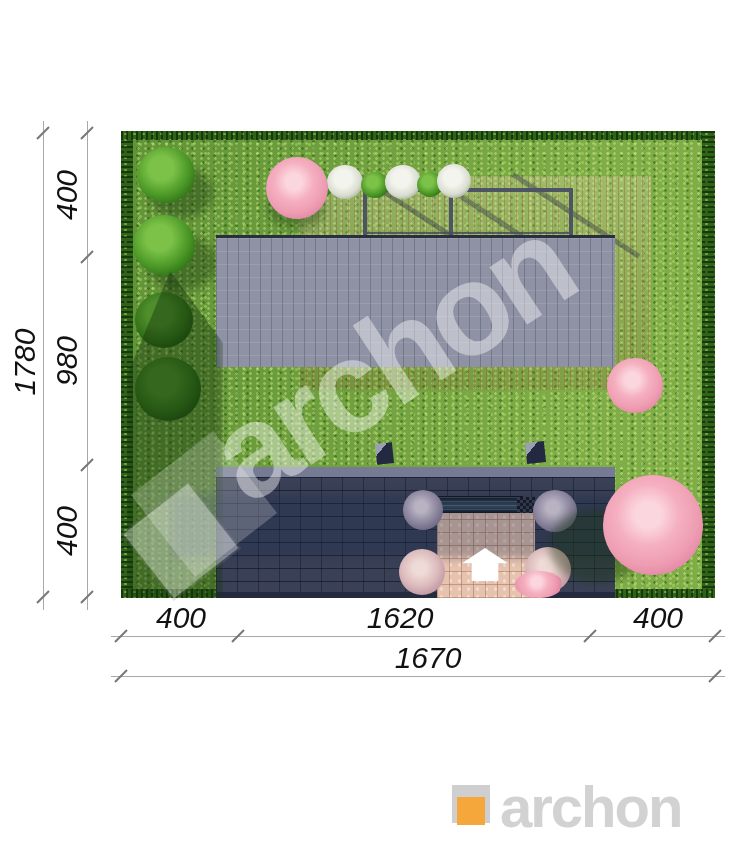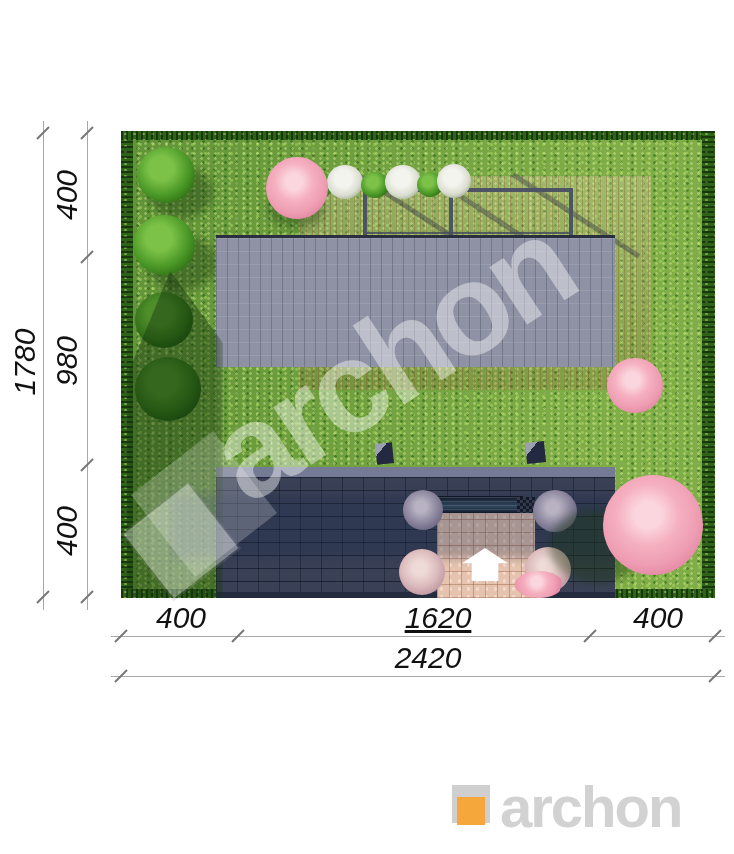--- a/index.html
+++ b/index.html
@@ -180,21 +180,21 @@
 
   <div class="abs dim-line-h" style="left:111px;top:636px;width:614px;"></div>
   <div class="abs dim-line-h" style="left:111px;top:676px;width:614px;"></div>
   <div class="abs tick" style="left:121px;top:636px;"></div>
   <div class="abs tick" style="left:238px;top:636px;"></div>
   <div class="abs tick" style="left:590px;top:636px;"></div>
   <div class="abs tick" style="left:715px;top:636px;"></div>
   <div class="abs tick" style="left:121px;top:676px;"></div>
   <div class="abs tick" style="left:715px;top:676px;"></div>
   <div class="abs dim-label" style="left:181px;top:618px;">400</div>
-  <div class="abs dim-label" style="left:438px;top:618px;text-decoration:underline;">1620</div>
+  <div class="abs dim-label" style="left:400px;top:618px;">1620</div>
   <div class="abs dim-label" style="left:658px;top:618px;">400</div>
-  <div class="abs dim-label" style="left:428px;top:658px;">2420</div>
+  <div class="abs dim-label" style="left:428px;top:658px;">1670</div>
 
   <div class="abs logo-gray-sq" style="left:452px;top:785px;width:38px;height:38px;"></div>
   <div class="abs logo-orange-sq" style="left:457px;top:797px;width:28px;height:28px;"></div>
   <div class="abs logo-text" style="left:500px;top:778px;">archon</div>
 
 </div>
 
 </body></html>

